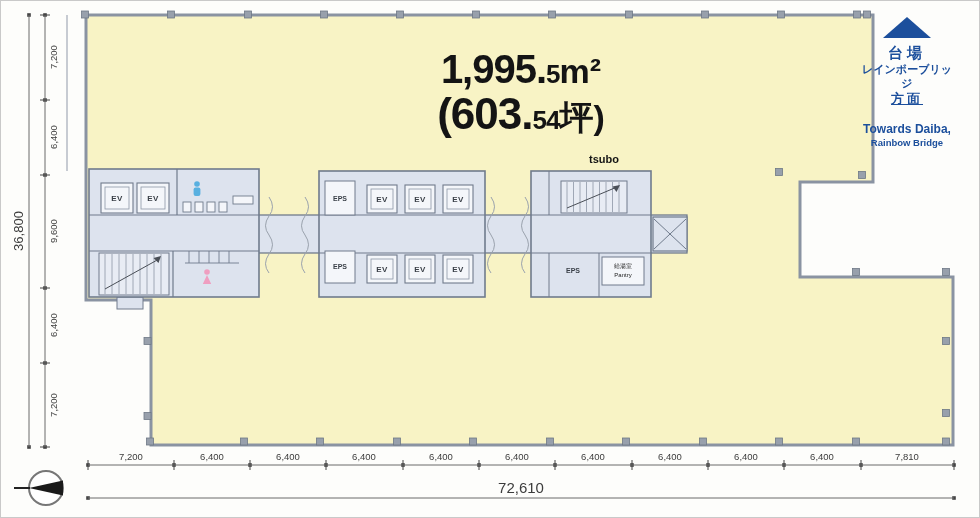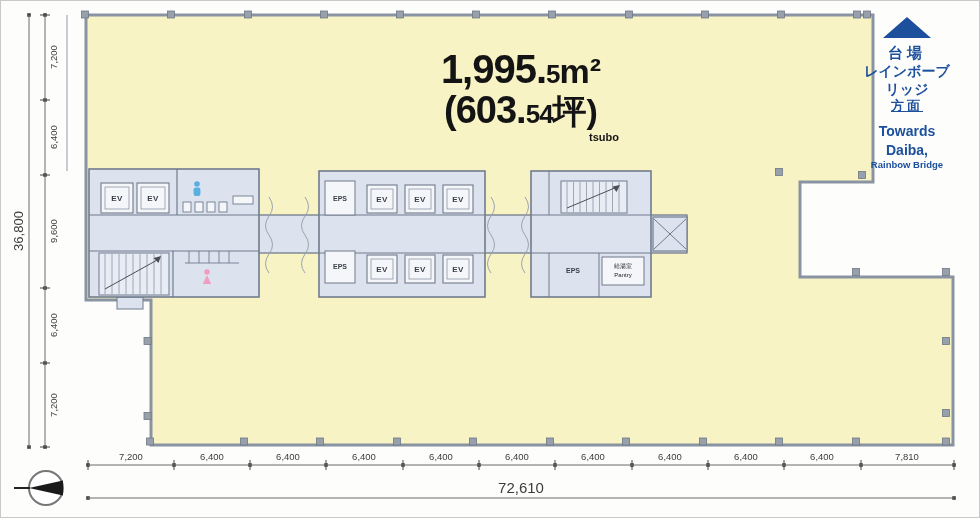--- a/index.html
+++ b/index.html
@@ -10,39 +10,39 @@
   }
   #plan-svg{position:absolute;left:0;top:0;}
   
   .area-title{
     position:absolute;left:330px;top:48px;width:380px;text-align:center;
     color:#141414;font-weight:bold;line-height:1.04;letter-spacing:-1px;
   }
   .area-title .big{font-size:40px;}
   .area-title .dec{font-size:26px;}
   .area-title .unit{font-size:34px;letter-spacing:0;margin-top:40px;}
-  .area-title .row2 .big{font-size:38px;}
+  .area-title .row2 .big{font-size:44px;}
   .area-title .caption{
     font-size:11px;font-weight:bold;letter-spacing:0;line-height:1;
-    text-align:right;padding-right:92px;margin-top:2px;
+    text-align:right;padding-right:92px;margin-top:18px;
   }
   
   .dir-sign{
     position:absolute;left:858px;top:16px;width:96px;text-align:center;
     color:#1c4f9c;font-weight:bold;
   }
   .dir-sign .arrow{
     width:0;height:0;margin:0 auto 6px auto;
     border-left:24px solid transparent;border-right:24px solid transparent;
     border-bottom:21px solid #1c4f9c;
   }
   .dir-sign .jp1{font-size:15px;letter-spacing:4px;line-height:1.2;}
-  .dir-sign .jp2{font-size:14px;letter-spacing:0;line-height:1.3;}
+  .dir-sign .jp2{font-size:11px;letter-spacing:0;line-height:1.3;}
   .dir-sign .jp3{font-size:13px;letter-spacing:3px;line-height:1.25;text-decoration:underline;}
-  .dir-sign .en{font-size:14px;line-height:1.35;margin-top:7px;}
+  .dir-sign .en{font-size:12px;line-height:1.35;margin-top:14px;}
   .dir-sign .en2{font-size:9.5px;line-height:1.35;}
   
   text{font-family:"Liberation Sans", sans-serif;}
   .dim-text{font-size:9.5px;fill:#3c3c3c;}
   .dim-total{font-size:13px;fill:#3c3c3c;}
   .room-label{font-size:8px;font-weight:bold;fill:#3a4048;letter-spacing:.5px;}
   .eps-label{font-size:7px;font-weight:bold;fill:#3a4048;}
   .tiny-label{font-size:6px;fill:#222;}
 </style>
 </head>

